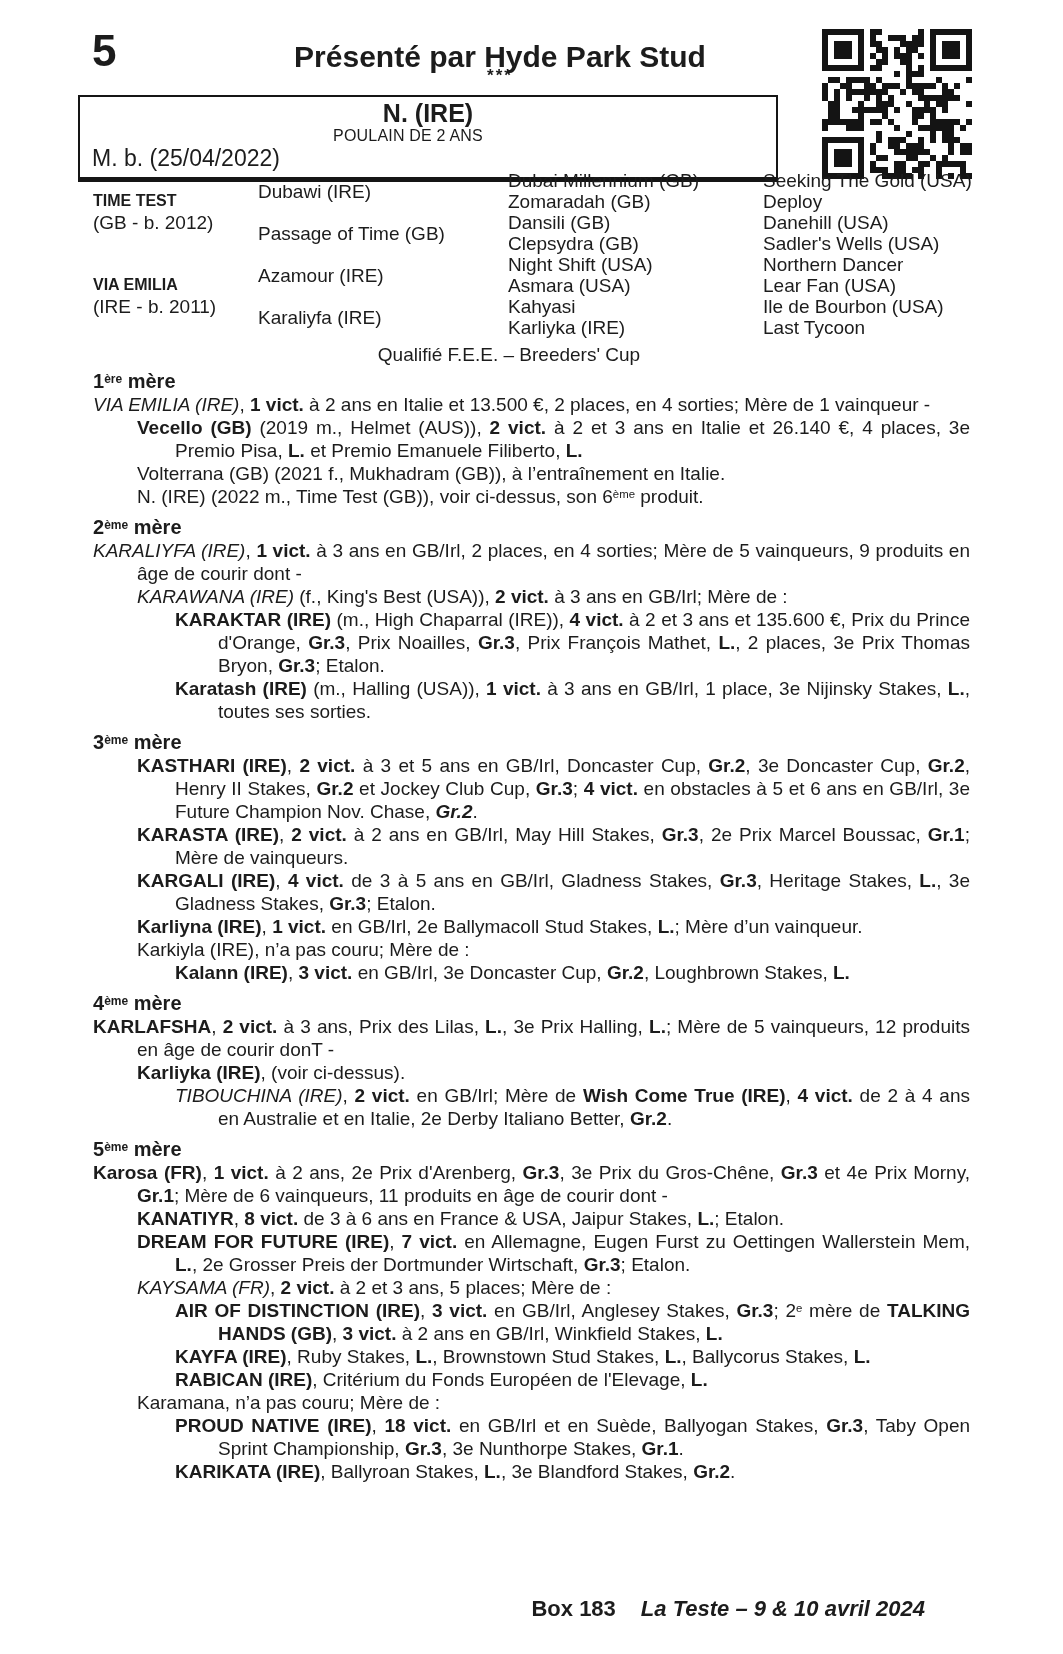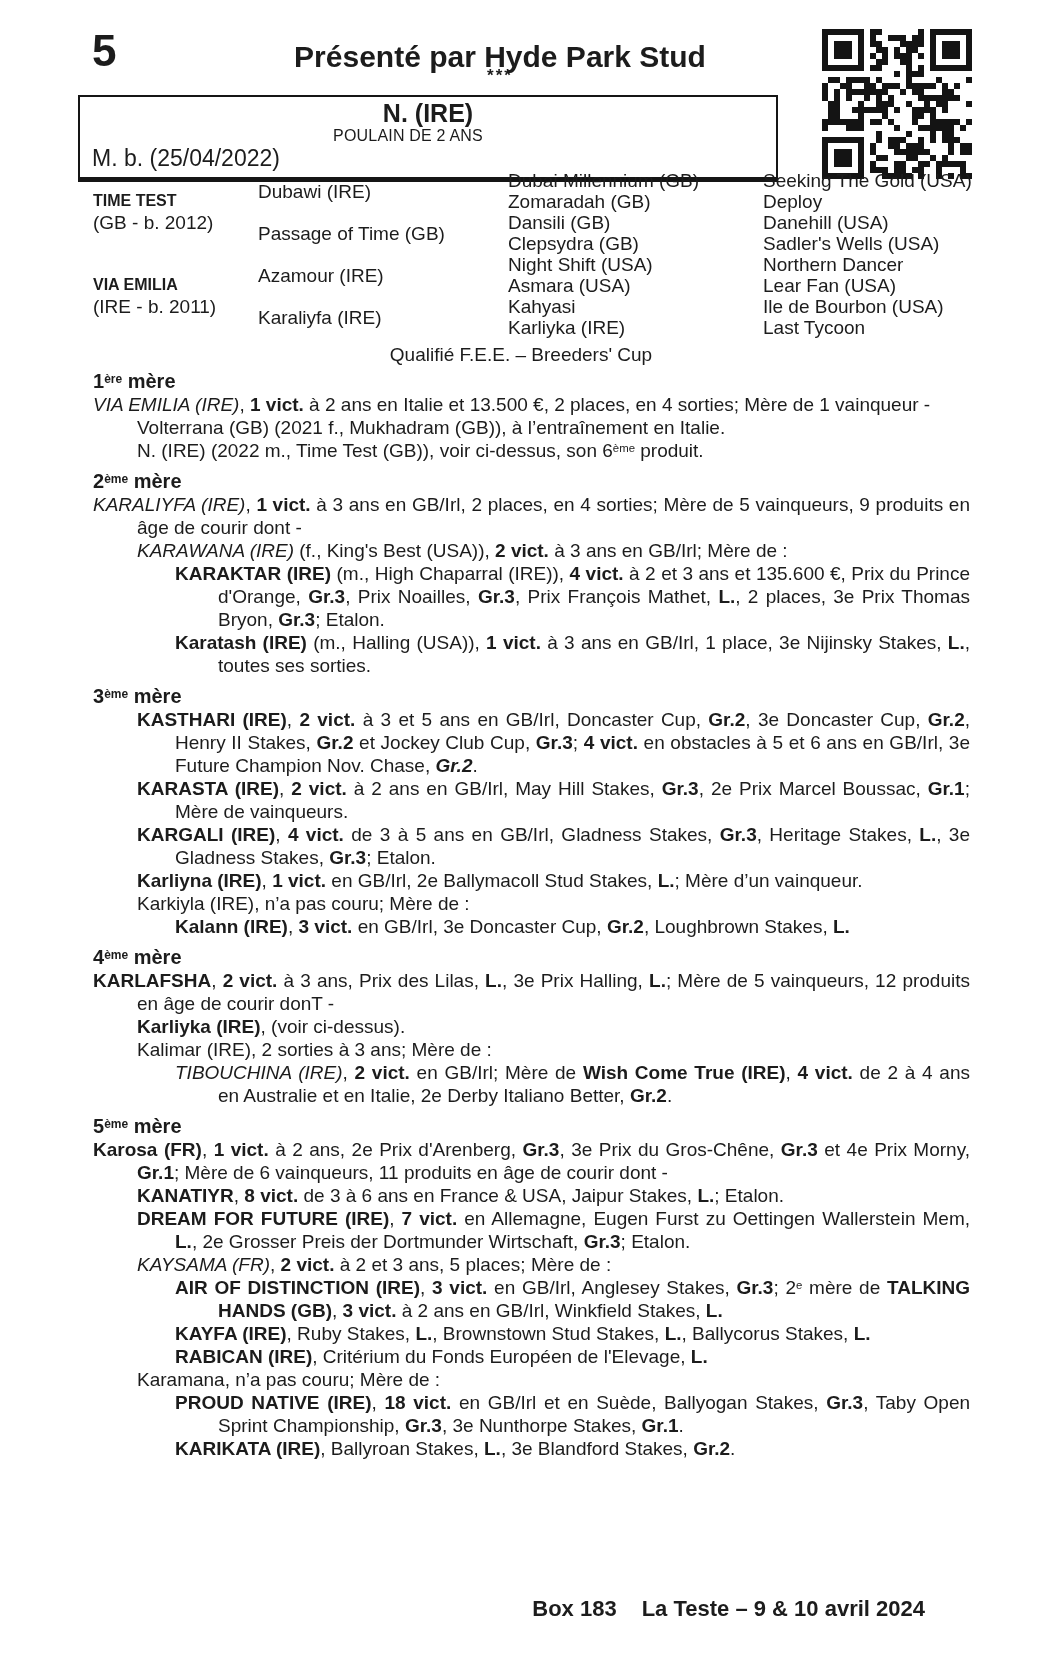--- a/index.html
+++ b/index.html
@@ -26,36 +26,36 @@
             font-size:19px;}
   .ped-cell{align-self:center;white-space:nowrap;line-height:21px;}
   .g1name{font-weight:bold;font-size:16px;line-height:22px;}
   .g1origin{font-size:19px;line-height:22px;}
   .c1{grid-column:1}.c2{grid-column:2}.c3{grid-column:3}.c4{grid-column:4}
   .rs14{grid-row:1/5}.rs58{grid-row:5/9}
   .rs12{grid-row:1/3}.rs34{grid-row:3/5}.rs56{grid-row:5/7}.rs78{grid-row:7/9}
   .r1{grid-row:1}.r2{grid-row:2}.r3{grid-row:3}.r4{grid-row:4}
   .r5{grid-row:5}.r6{grid-row:6}.r7{grid-row:7}.r8{grid-row:8}
   
-  .qualification{position:absolute;left:16px;top:344px;width:1010px;text-align:center;font-size:19px;}
+  .qualification{position:absolute;left:4px;top:344px;width:1010px;text-align:center;font-size:19px;}
   
   .details{position:absolute;left:93px;top:370px;width:877px;font-size:19px;line-height:23px;}
   .section{margin:0;}
   .section + .section{margin-top:8px;}
   .sec-heading{font-weight:bold;font-size:20px;line-height:23px;}
   .para{margin:0;text-align:justify;}
   .b{font-weight:bold;}
   .i{font-style:italic;}
   .details sup, .sec-heading sup{font-size:0.6em;line-height:0;vertical-align:baseline;
       position:relative;top:-0.45em;}
   
   .footer{position:absolute;left:0;top:1596px;width:925px;display:flex;
           justify-content:flex-end;align-items:baseline;gap:25px;
           font-size:22px;font-weight:bold;}
-  .sale{}
+  .sale{font-style:italic;}
 </style>
 </head>
 <body>
 
 <div class="page">
 
   <div class="lot">5</div>
   <div class="presenter">Présenté par Hyde Park Stud</div>
   <div class="stars">***</div>
   <div class="qr"><svg viewBox="0 0 25 25" shape-rendering="crispEdges" fill="#141414">
@@ -417,20 +417,21 @@
     <div class="ped-cell c4 r7">Ile de Bourbon (USA)</div>
     <div class="ped-cell c4 r8">Last Tycoon</div>
   </div>
 
   <div class="qualification">Qualifié F.E.E. – Breeders' Cup</div>
 
   <div class="details">
       <div class="section">
         <div class="sec-heading"><span class="b">1</span><sup class="b">ère</sup><span class="b"> mère</span></div>
         <p class="para" style="padding-left: 44px; text-indent: -44px;"><span class="i">VIA EMILIA (IRE)</span><span>, </span><span class="b">1 vict.</span><span> à 2 ans en Italie et 13.500 €, 2 places, en 4 sorties; Mère de 1 vainqueur -</span></p>
+        <p class="para" style="padding-left: 82px; text-indent: -38px;"><span class="b">Vecello (GB)</span><span> (2019 m., Helmet (AUS)), </span><span class="b">2 vict.</span><span> à 2 et 3 ans en Italie et 26.140 €, 4 places, 3e Premio Pisa, </span><span class="b">L.</span><span> et Premio Emanuele Filiberto, </span><span class="b">L.</span></p>
         <p class="para" style="padding-left: 82px; text-indent: -38px;"><span>Volterrana (GB) (2021 f., Mukhadram (GB)), à l’entraînement en Italie.</span></p>
         <p class="para" style="padding-left: 82px; text-indent: -38px;"><span>N. (IRE) (2022 m., Time Test (GB)), voir ci-dessus, son 6</span><sup>ème</sup><span> produit.</span></p>
       </div>
       <div class="section">
         <div class="sec-heading"><span class="b">2</span><sup class="b">ème</sup><span class="b"> mère</span></div>
         <p class="para" style="padding-left: 44px; text-indent: -44px;"><span class="i">KARALIYFA (IRE)</span><span>, </span><span class="b">1 vict.</span><span> à 3 ans en GB/Irl, 2 places, en 4 sorties; Mère de 5 vainqueurs, 9 produits en âge de courir dont -</span></p>
         <p class="para" style="padding-left: 82px; text-indent: -38px;"><span class="i">KARAWANA (IRE)</span><span> (f., King's Best (USA)), </span><span class="b">2 vict.</span><span> à 3 ans en GB/Irl; Mère de :</span></p>
         <p class="para" style="padding-left: 125px; text-indent: -43px;"><span class="b">KARAKTAR (IRE)</span><span> (m., High Chaparral (IRE)), </span><span class="b">4 vict.</span><span> à 2 et 3 ans et 135.600 €, Prix du Prince d'Orange, </span><span class="b">Gr.3</span><span>, Prix Noailles, </span><span class="b">Gr.3</span><span>, Prix François Mathet, </span><span class="b">L.</span><span>, 2 places, 3e Prix Thomas Bryon, </span><span class="b">Gr.3</span><span>; Etalon.</span></p>
         <p class="para" style="padding-left: 125px; text-indent: -43px;"><span class="b">Karatash (IRE)</span><span> (m., Halling (USA)), </span><span class="b">1 vict.</span><span> à 3 ans en GB/Irl, 1 place, 3e Nijinsky Stakes, </span><span class="b">L.</span><span>, toutes ses sorties.</span></p>
       </div>
@@ -440,21 +441,20 @@
         <p class="para" style="padding-left: 82px; text-indent: -38px;"><span class="b">KARASTA (IRE)</span><span>, </span><span class="b">2 vict.</span><span> à 2 ans en GB/Irl, May Hill Stakes, </span><span class="b">Gr.3</span><span>, 2e Prix Marcel Boussac, </span><span class="b">Gr.1</span><span>; Mère de vainqueurs.</span></p>
         <p class="para" style="padding-left: 82px; text-indent: -38px;"><span class="b">KARGALI (IRE)</span><span>, </span><span class="b">4 vict.</span><span> de 3 à 5 ans en GB/Irl, Gladness Stakes, </span><span class="b">Gr.3</span><span>, Heritage Stakes, </span><span class="b">L.</span><span>, 3e Gladness Stakes, </span><span class="b">Gr.3</span><span>; Etalon.</span></p>
         <p class="para" style="padding-left: 82px; text-indent: -38px;"><span class="b">Karliyna (IRE)</span><span>, </span><span class="b">1 vict.</span><span> en GB/Irl, 2e Ballymacoll Stud Stakes, </span><span class="b">L.</span><span>; Mère d’un vainqueur.</span></p>
         <p class="para" style="padding-left: 82px; text-indent: -38px;"><span>Karkiyla (IRE), n’a pas couru; Mère de :</span></p>
         <p class="para" style="padding-left: 125px; text-indent: -43px;"><span class="b">Kalann (IRE)</span><span>, </span><span class="b">3 vict.</span><span> en GB/Irl, 3e Doncaster Cup, </span><span class="b">Gr.2</span><span>, Loughbrown Stakes, </span><span class="b">L.</span></p>
       </div>
       <div class="section">
         <div class="sec-heading"><span class="b">4</span><sup class="b">ème</sup><span class="b"> mère</span></div>
         <p class="para" style="padding-left: 44px; text-indent: -44px;"><span class="b">KARLAFSHA</span><span>, </span><span class="b">2 vict.</span><span> à 3 ans, Prix des Lilas, </span><span class="b">L.</span><span>, 3e Prix Halling, </span><span class="b">L.</span><span>; Mère de 5 vainqueurs, 12 produits en âge de courir donT -</span></p>
         <p class="para" style="padding-left: 82px; text-indent: -38px;"><span class="b">Karliyka (IRE)</span><span>, (voir ci-dessus).</span></p>
-        <p class="para" style="padding-left: 82px; text-indent: -38px;"><span>Kalimar (IRE), 2 sorties à 3 ans; Mère de :</span></p>
         <p class="para" style="padding-left: 125px; text-indent: -43px;"><span class="i">TIBOUCHINA (IRE)</span><span>, </span><span class="b">2 vict.</span><span> en GB/Irl; Mère de </span><span class="b">Wish Come True (IRE)</span><span>, </span><span class="b">4 vict.</span><span> de 2 à 4 ans en Australie et en Italie, 2e Derby Italiano Better, </span><span class="b">Gr.2</span><span>.</span></p>
       </div>
       <div class="section">
         <div class="sec-heading"><span class="b">5</span><sup class="b">ème</sup><span class="b"> mère</span></div>
         <p class="para" style="padding-left: 44px; text-indent: -44px;"><span class="b">Karosa (FR)</span><span>, </span><span class="b">1 vict.</span><span> à 2 ans, 2e Prix d'Arenberg, </span><span class="b">Gr.3</span><span>, 3e Prix du Gros-Chêne, </span><span class="b">Gr.3</span><span> et 4e Prix Morny, </span><span class="b">Gr.1</span><span>; Mère de 6 vainqueurs, 11 produits en âge de courir dont -</span></p>
         <p class="para" style="padding-left: 82px; text-indent: -38px;"><span class="b">KANATIYR</span><span>, </span><span class="b">8 vict.</span><span> de 3 à 6 ans en France &amp; USA, Jaipur Stakes, </span><span class="b">L.</span><span>; Etalon.</span></p>
         <p class="para" style="padding-left: 82px; text-indent: -38px;"><span class="b">DREAM FOR FUTURE (IRE)</span><span>, </span><span class="b">7 vict.</span><span> en Allemagne, Eugen Furst zu Oettingen Wallerstein Mem, </span><span class="b">L.</span><span>, 2e Grosser Preis der Dortmunder Wirtschaft, </span><span class="b">Gr.3</span><span>; Etalon.</span></p>
         <p class="para" style="padding-left: 82px; text-indent: -38px;"><span class="i">KAYSAMA (FR)</span><span>, </span><span class="b">2 vict.</span><span> à 2 et 3 ans, 5 places; Mère de :</span></p>
         <p class="para" style="padding-left: 125px; text-indent: -43px;"><span class="b">AIR OF DISTINCTION (IRE)</span><span>, </span><span class="b">3 vict.</span><span> en GB/Irl, Anglesey Stakes, </span><span class="b">Gr.3</span><span>; 2</span><sup>e</sup><span> mère de </span><span class="b">TALKING HANDS (GB)</span><span>, </span><span class="b">3 vict.</span><span> à 2 ans en GB/Irl, Winkfield Stakes, </span><span class="b">L.</span></p>
         <p class="para" style="padding-left: 125px; text-indent: -43px;"><span class="b">KAYFA (IRE)</span><span>, Ruby Stakes, </span><span class="b">L.</span><span>, Brownstown Stud Stakes, </span><span class="b">L.</span><span>, Ballycorus Stakes, </span><span class="b">L.</span></p>

